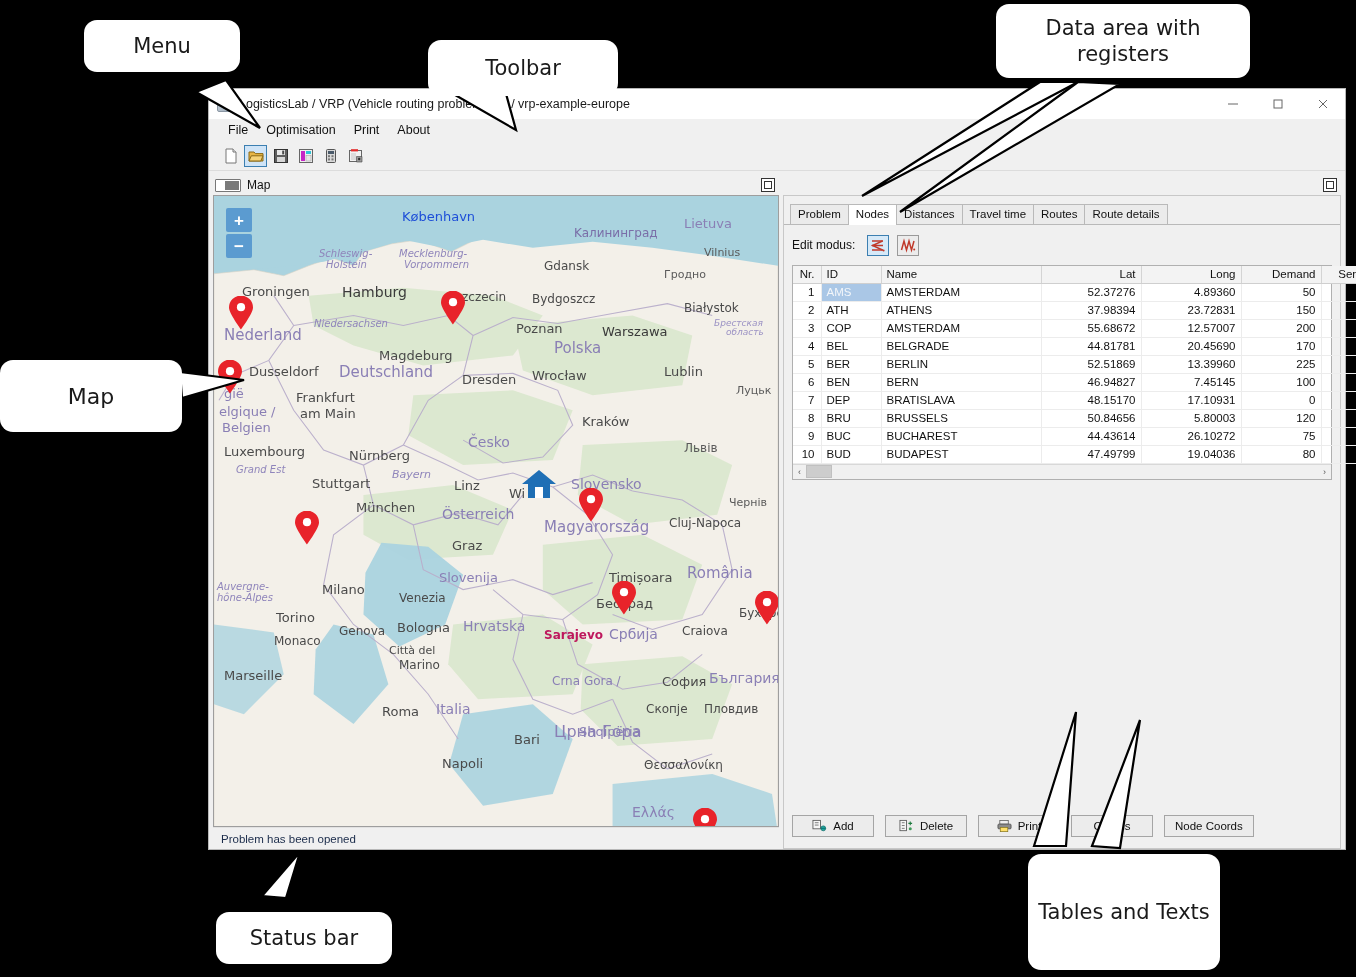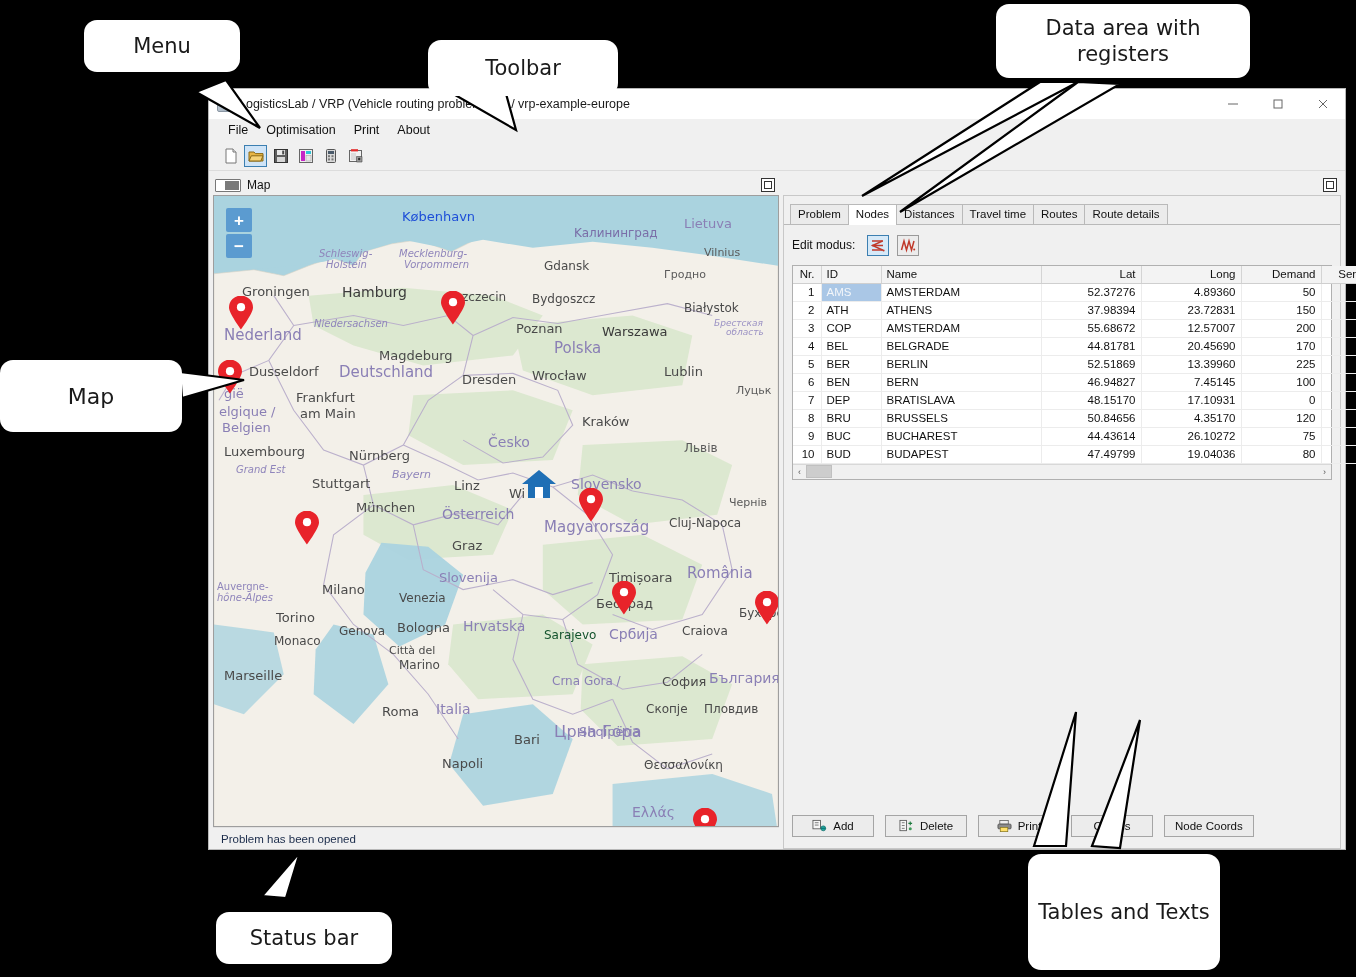--- a/index.html
+++ b/index.html
@@ -391,21 +391,21 @@
             <span class="map-label" style="left: 248px; top: 176px; font-size: 13px; color: rgb(74, 74, 74); font-style: normal; font-weight: normal;">Dresden</span>
             <span class="map-label" style="left: 318px; top: 172px; font-size: 13px; color: rgb(74, 74, 74); font-style: normal; font-weight: normal;">Wrocław</span>
             <span class="map-label" style="left: 450px; top: 168px; font-size: 13px; color: rgb(74, 74, 74); font-style: normal; font-weight: normal;">Lublin</span>
             <span class="map-label" style="left: 522px; top: 188px; font-size: 11px; color: rgb(90, 90, 90); font-style: normal; font-weight: normal;">Луцьк</span>
             <span class="map-label" style="left: 10px; top: 190px; font-size: 13px; color: rgb(138, 127, 181); font-style: normal; font-weight: normal;">gië</span>
             <span class="map-label" style="left: 82px; top: 194px; font-size: 13px; color: rgb(74, 74, 74); font-style: normal; font-weight: normal;">Frankfurt</span>
             <span class="map-label" style="left: 86px; top: 210px; font-size: 13px; color: rgb(74, 74, 74); font-style: normal; font-weight: normal;">am Main</span>
             <span class="map-label" style="left: 5px; top: 208px; font-size: 13px; color: rgb(138, 127, 181); font-style: normal; font-weight: normal;">elgique /</span>
             <span class="map-label" style="left: 8px; top: 224px; font-size: 13px; color: rgb(138, 127, 181); font-style: normal; font-weight: normal;">Belgien</span>
             <span class="map-label" style="left: 368px; top: 218px; font-size: 13px; color: rgb(74, 74, 74); font-style: normal; font-weight: normal;">Kraków</span>
-            <span class="map-label" style="left: 274px; top: 238px; font-size: 14px; color: rgb(138, 127, 181); font-style: normal; font-weight: normal;">Česko</span>
+            <span class="map-label" style="left: 254px; top: 238px; font-size: 14px; color: rgb(138, 127, 181); font-style: normal; font-weight: normal;">Česko</span>
             <span class="map-label" style="left: 470px; top: 245px; font-size: 12px; color: rgb(90, 90, 90); font-style: normal; font-weight: normal;">Львів</span>
             <span class="map-label" style="left: 10px; top: 248px; font-size: 13px; color: rgb(74, 74, 74); font-style: normal; font-weight: normal;">Luxembourg</span>
             <span class="map-label" style="left: 135px; top: 252px; font-size: 13px; color: rgb(74, 74, 74); font-style: normal; font-weight: normal;">Nürnberg</span>
             <span class="map-label" style="left: 22px; top: 268px; font-size: 10px; color: rgb(143, 133, 187); font-style: italic; font-weight: normal;">Grand Est</span>
             <span class="map-label" style="left: 178px; top: 272px; font-size: 11px; color: rgb(143, 133, 187); font-style: italic; font-weight: normal;">Bayern</span>
             <span class="map-label" style="left: 98px; top: 280px; font-size: 13px; color: rgb(74, 74, 74); font-style: normal; font-weight: normal;">Stuttgart</span>
             <span class="map-label" style="left: 240px; top: 282px; font-size: 13px; color: rgb(74, 74, 74); font-style: normal; font-weight: normal;">Linz</span>
             <span class="map-label" style="left: 295px; top: 290px; font-size: 13px; color: rgb(74, 74, 74); font-style: normal; font-weight: normal;">Wi</span>
             <span class="map-label" style="left: 357px; top: 280px; font-size: 14px; color: rgb(138, 127, 181); font-style: normal; font-weight: normal;">Slovensko</span>
             <span class="map-label" style="left: 142px; top: 304px; font-size: 13px; color: rgb(74, 74, 74); font-style: normal; font-weight: normal;">München</span>
@@ -414,29 +414,29 @@
             <span class="map-label" style="left: 330px; top: 322px; font-size: 15px; color: rgb(138, 127, 181); font-style: normal; font-weight: normal;">Magyarország</span>
             <span class="map-label" style="left: 455px; top: 320px; font-size: 12px; color: rgb(74, 74, 74); font-style: normal; font-weight: normal;">Cluj-Napoca</span>
             <span class="map-label" style="left: 238px; top: 342px; font-size: 13px; color: rgb(74, 74, 74); font-style: normal; font-weight: normal;">Graz</span>
             <span class="map-label" style="left: 225px; top: 374px; font-size: 13px; color: rgb(138, 127, 181); font-style: normal; font-weight: normal;">Slovenija</span>
             <span class="map-label" style="left: 395px; top: 374px; font-size: 13px; color: rgb(74, 74, 74); font-style: normal; font-weight: normal;">Timișoara</span>
             <span class="map-label" style="left: 473px; top: 368px; font-size: 15px; color: rgb(138, 127, 181); font-style: normal; font-weight: normal;">România</span>
             <span class="map-label" style="left: 185px; top: 395px; font-size: 12px; color: rgb(74, 74, 74); font-style: normal; font-weight: normal;">Venezia</span>
             <span class="map-label" style="left: 108px; top: 386px; font-size: 13px; color: rgb(74, 74, 74); font-style: normal; font-weight: normal;">Milano</span>
             <span class="map-label" style="left: 382px; top: 400px; font-size: 13px; color: rgb(74, 74, 74); font-style: normal; font-weight: normal;">Београд</span>
             <span class="map-label" style="left: 525px; top: 410px; font-size: 12px; color: rgb(74, 74, 74); font-style: normal; font-weight: normal;">Бухаре</span>
-            <span class="map-label" style="left: 3px; top: 385px; font-size: 10px; color: rgb(143, 133, 187); font-weight: normal;">Auvergne-</span>
+            <span class="map-label" style="left: 3px; top: 385px; font-size: 10px; color: rgb(143, 133, 187); font-style: italic; font-weight: normal;">Auvergne-</span>
             <span class="map-label" style="left: 3px; top: 396px; font-size: 10px; color: rgb(143, 133, 187); font-style: italic; font-weight: normal;">hône-Alpes</span>
             <span class="map-label" style="left: 62px; top: 414px; font-size: 13px; color: rgb(74, 74, 74); font-style: normal; font-weight: normal;">Torino</span>
             <span class="map-label" style="left: 125px; top: 428px; font-size: 12px; color: rgb(74, 74, 74); font-style: normal; font-weight: normal;">Genova</span>
             <span class="map-label" style="left: 183px; top: 424px; font-size: 13px; color: rgb(74, 74, 74); font-style: normal; font-weight: normal;">Bologna</span>
             <span class="map-label" style="left: 249px; top: 422px; font-size: 14px; color: rgb(138, 127, 181); font-style: normal; font-weight: normal;">Hrvatska</span>
             <span class="map-label" style="left: 468px; top: 428px; font-size: 12px; color: rgb(74, 74, 74); font-style: normal; font-weight: normal;">Craiova</span>
             <span class="map-label" style="left: 60px; top: 438px; font-size: 12px; color: rgb(74, 74, 74); font-style: normal; font-weight: normal;">Monaco</span>
-            <span class="map-label" style="left: 330px; top: 432px; font-size: 12px; color: #14532d; font-style: normal; font-weight: normal;">Sarajevo</span>
+            <span class="map-label" style="left: 330px; top: 432px; font-size: 12px; color: #be185d; font-style: normal; font-weight: bold;">Sarajevo</span>
             <span class="map-label" style="left: 395px; top: 430px; font-size: 14px; color: rgb(138, 127, 181); font-style: normal; font-weight: normal;">Србија</span>
             <span class="map-label" style="left: 175px; top: 448px; font-size: 11px; color: rgb(74, 74, 74); font-style: normal; font-weight: normal;">Città del</span>
             <span class="map-label" style="left: 185px; top: 462px; font-size: 12px; color: rgb(74, 74, 74); font-style: normal; font-weight: normal;">Marino</span>
             <span class="map-label" style="left: 10px; top: 472px; font-size: 13px; color: rgb(74, 74, 74); font-style: normal; font-weight: normal;">Marseille</span>
             <span class="map-label" style="left: 338px; top: 478px; font-size: 12px; color: rgb(138, 127, 181); font-style: normal; font-weight: normal;">Crna Gora /</span>
             <span class="map-label" style="left: 340px; top: 494px; font-size: 16px; color: rgb(138, 127, 181); font-style: normal; font-weight: normal; margin-top: 32px;">Црна Гора</span>
             <span class="map-label" style="left: 448px; top: 478px; font-size: 13px; color: rgb(74, 74, 74); font-style: normal; font-weight: normal;">София</span>
             <span class="map-label" style="left: 495px; top: 474px; font-size: 14px; color: rgb(138, 127, 181); font-style: normal; font-weight: normal;">България</span>
             <span class="map-label" style="left: 168px; top: 508px; font-size: 13px; color: rgb(74, 74, 74); font-style: normal; font-weight: normal;">Roma</span>
             <span class="map-label" style="left: 222px; top: 505px; font-size: 14px; color: rgb(138, 127, 181); font-style: normal; font-weight: normal;">Italia</span>
@@ -600,21 +600,21 @@
                   <td class="c-lat">48.15170</td>
                   <td class="c-long">17.10931</td>
                   <td class="c-dem">0</td>
                   <td class="c-svc">00:00</td>
                 </tr>
                 <tr>
                   <td class="c-nr">8</td>
                   <td class="c-id">BRU</td>
                   <td class="c-name">BRUSSELS</td>
                   <td class="c-lat">50.84656</td>
-                  <td class="c-long">4.35170</td>
+                  <td class="c-long">5.80003</td>
                   <td class="c-dem">120</td>
                   <td class="c-svc">00:00</td>
                 </tr>
                 <tr>
                   <td class="c-nr">9</td>
                   <td class="c-id">BUC</td>
                   <td class="c-name">BUCHAREST</td>
                   <td class="c-lat">44.43614</td>
                   <td class="c-long">26.10272</td>
                   <td class="c-dem">75</td>

